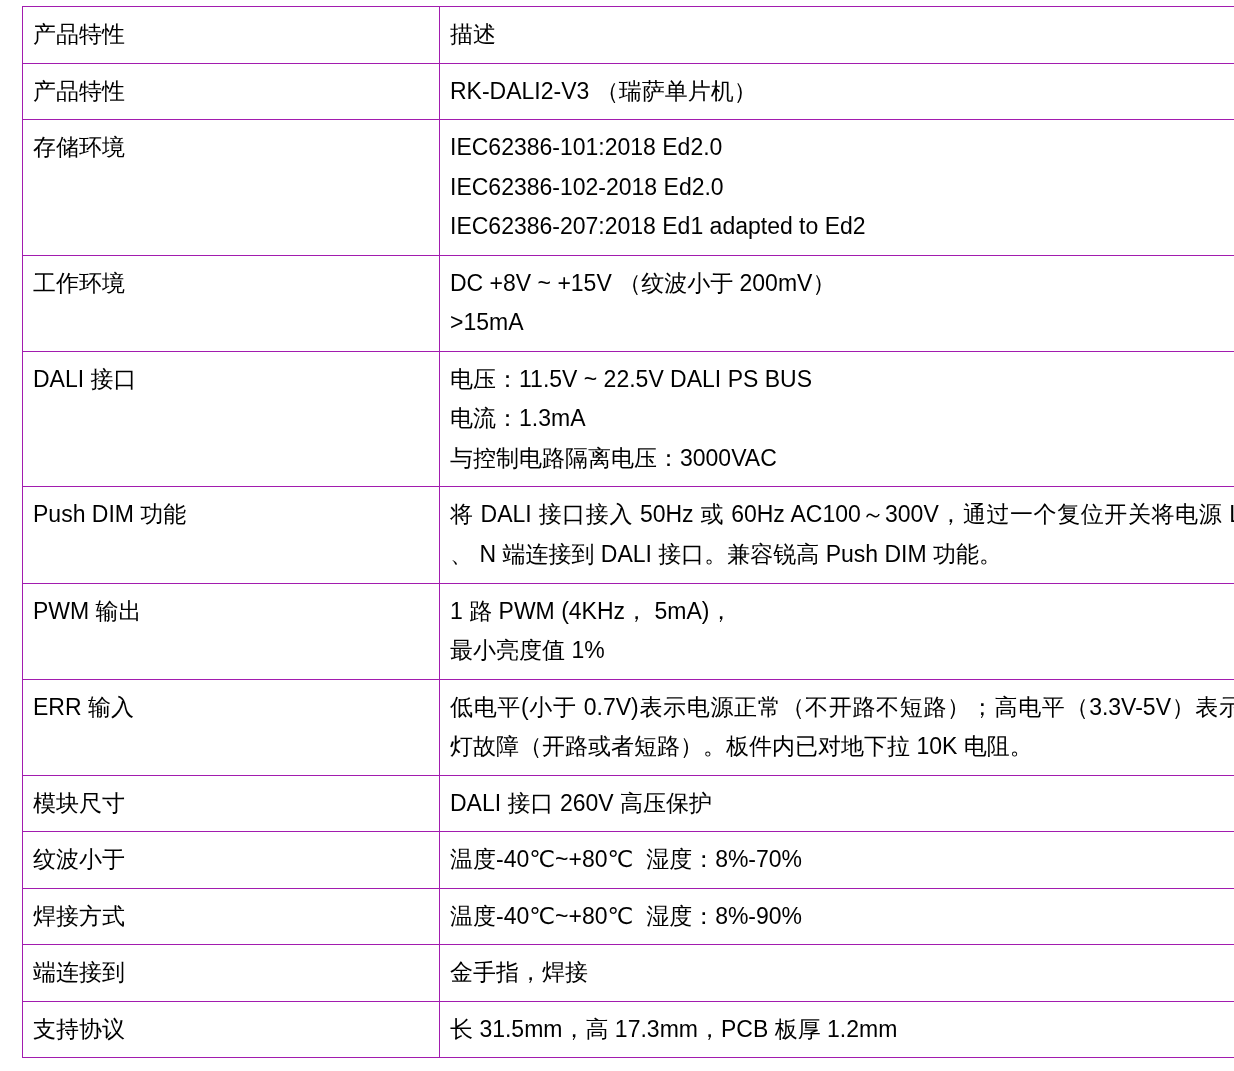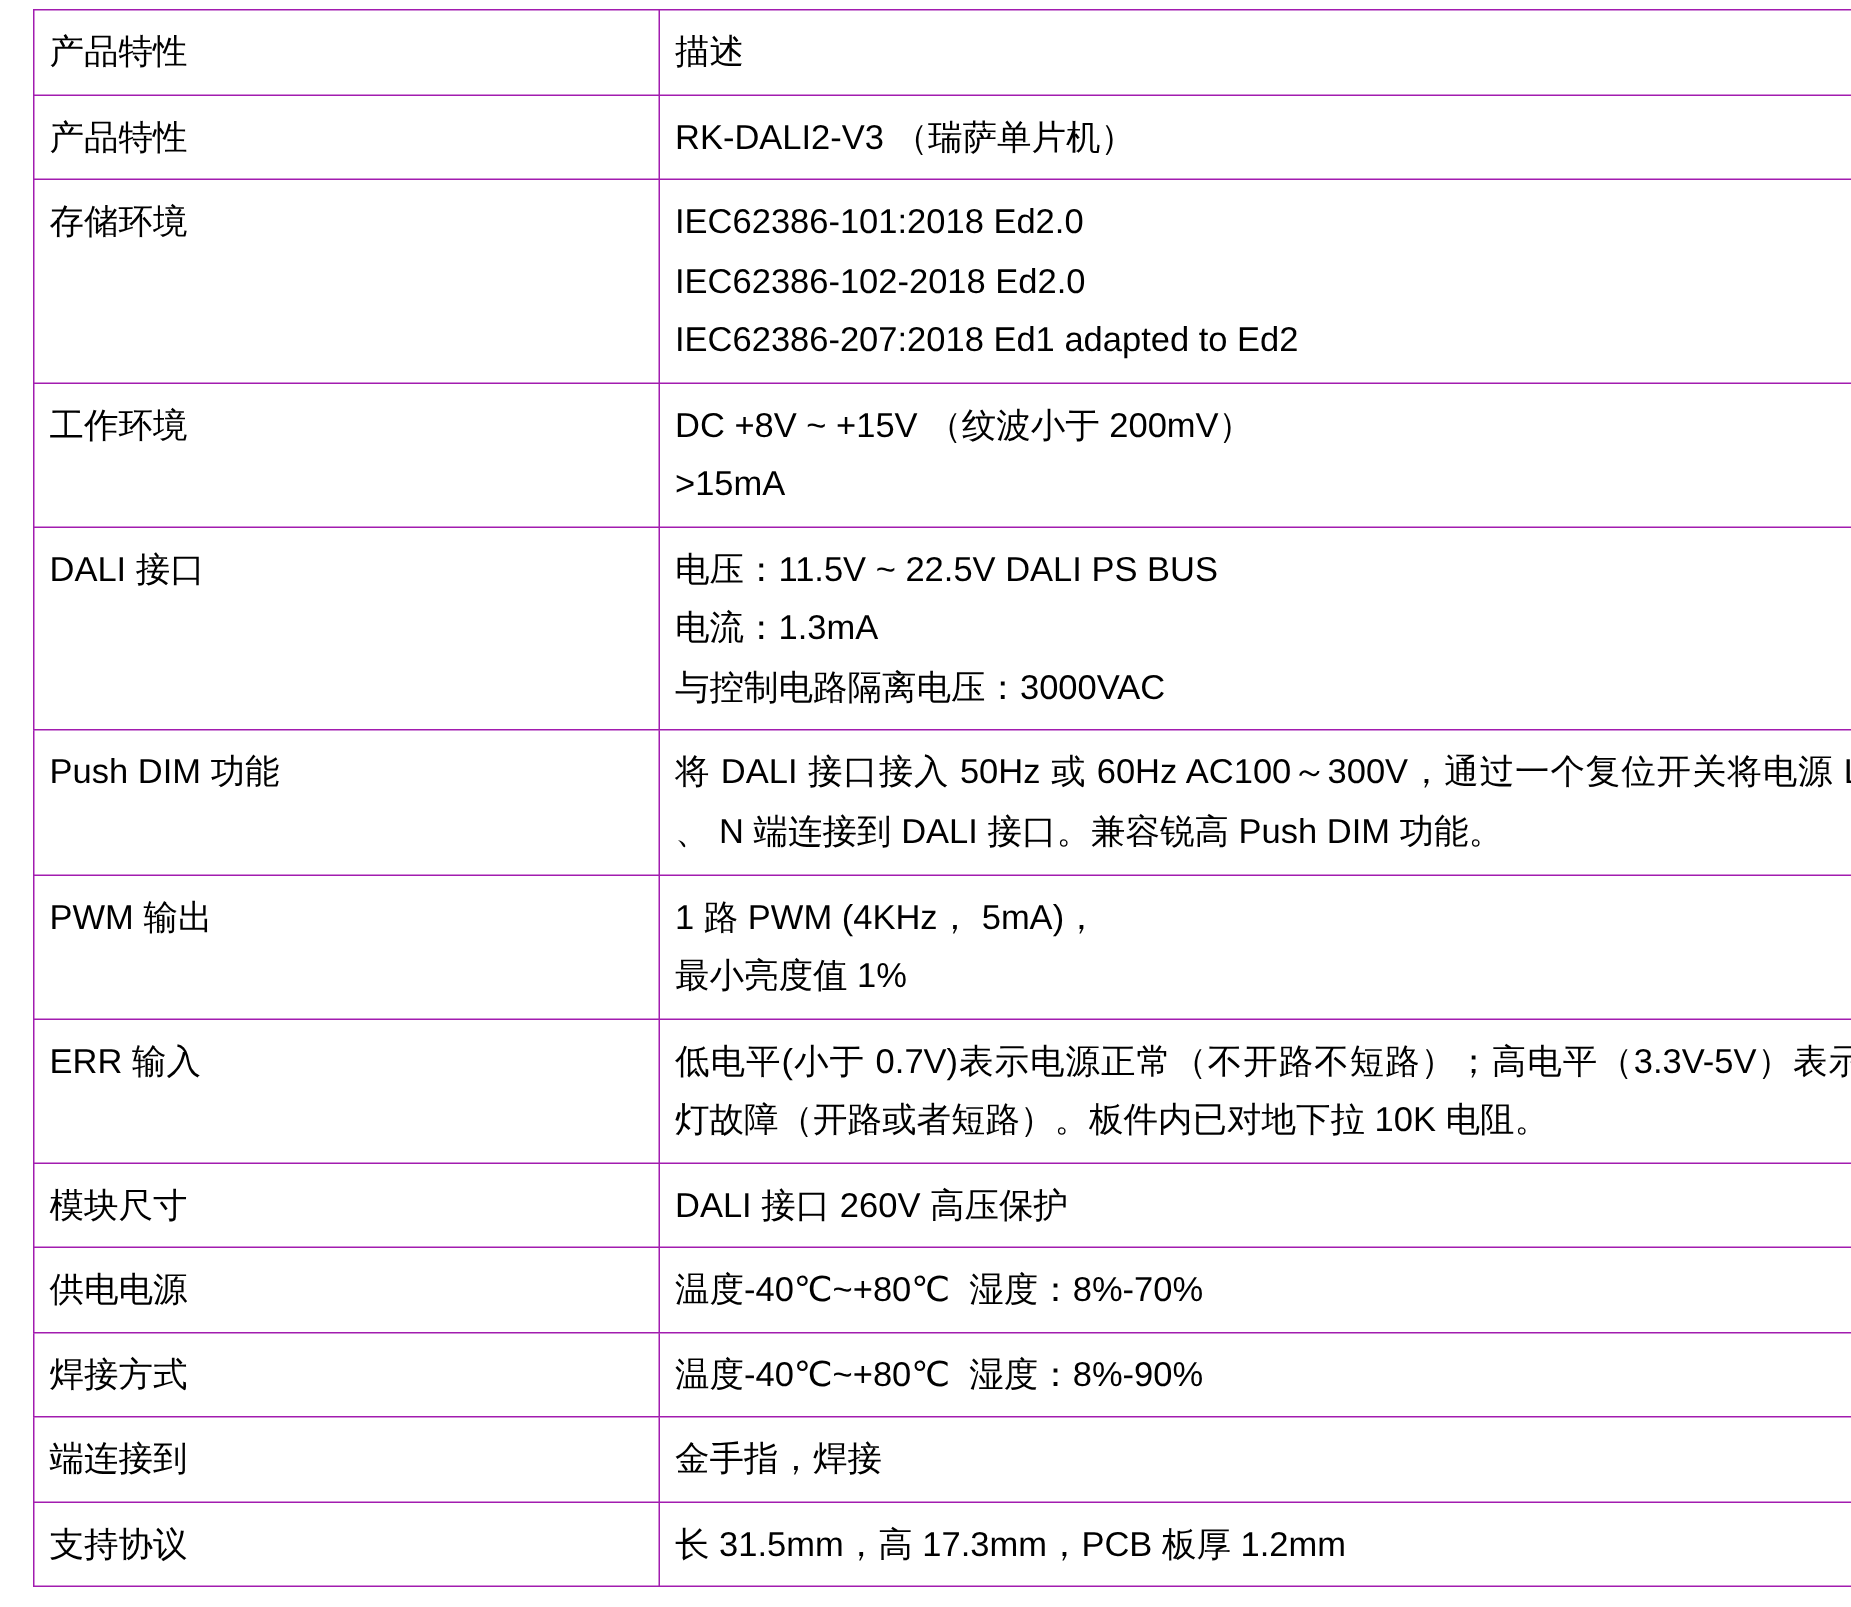--- a/index.html
+++ b/index.html
@@ -140,21 +140,21 @@
         <td class="col-a">
           <span class="line">模块尺寸</span>
         </td>
         <td class="col-b">
           <span class="line">DALI 接口 260V 高压保护</span>
         </td>
       </tr>
 
       <tr>
         <td class="col-a">
-          <span class="line">供电电源</span>
+          <span class="line">纹波小于</span>
         </td>
         <td class="col-b">
           <span class="line">温度-40℃~+80℃  湿度：8%-70%</span>
         </td>
       </tr>
 
       <tr>
         <td class="col-a">
           <span class="line">焊接方式</span>
         </td>

